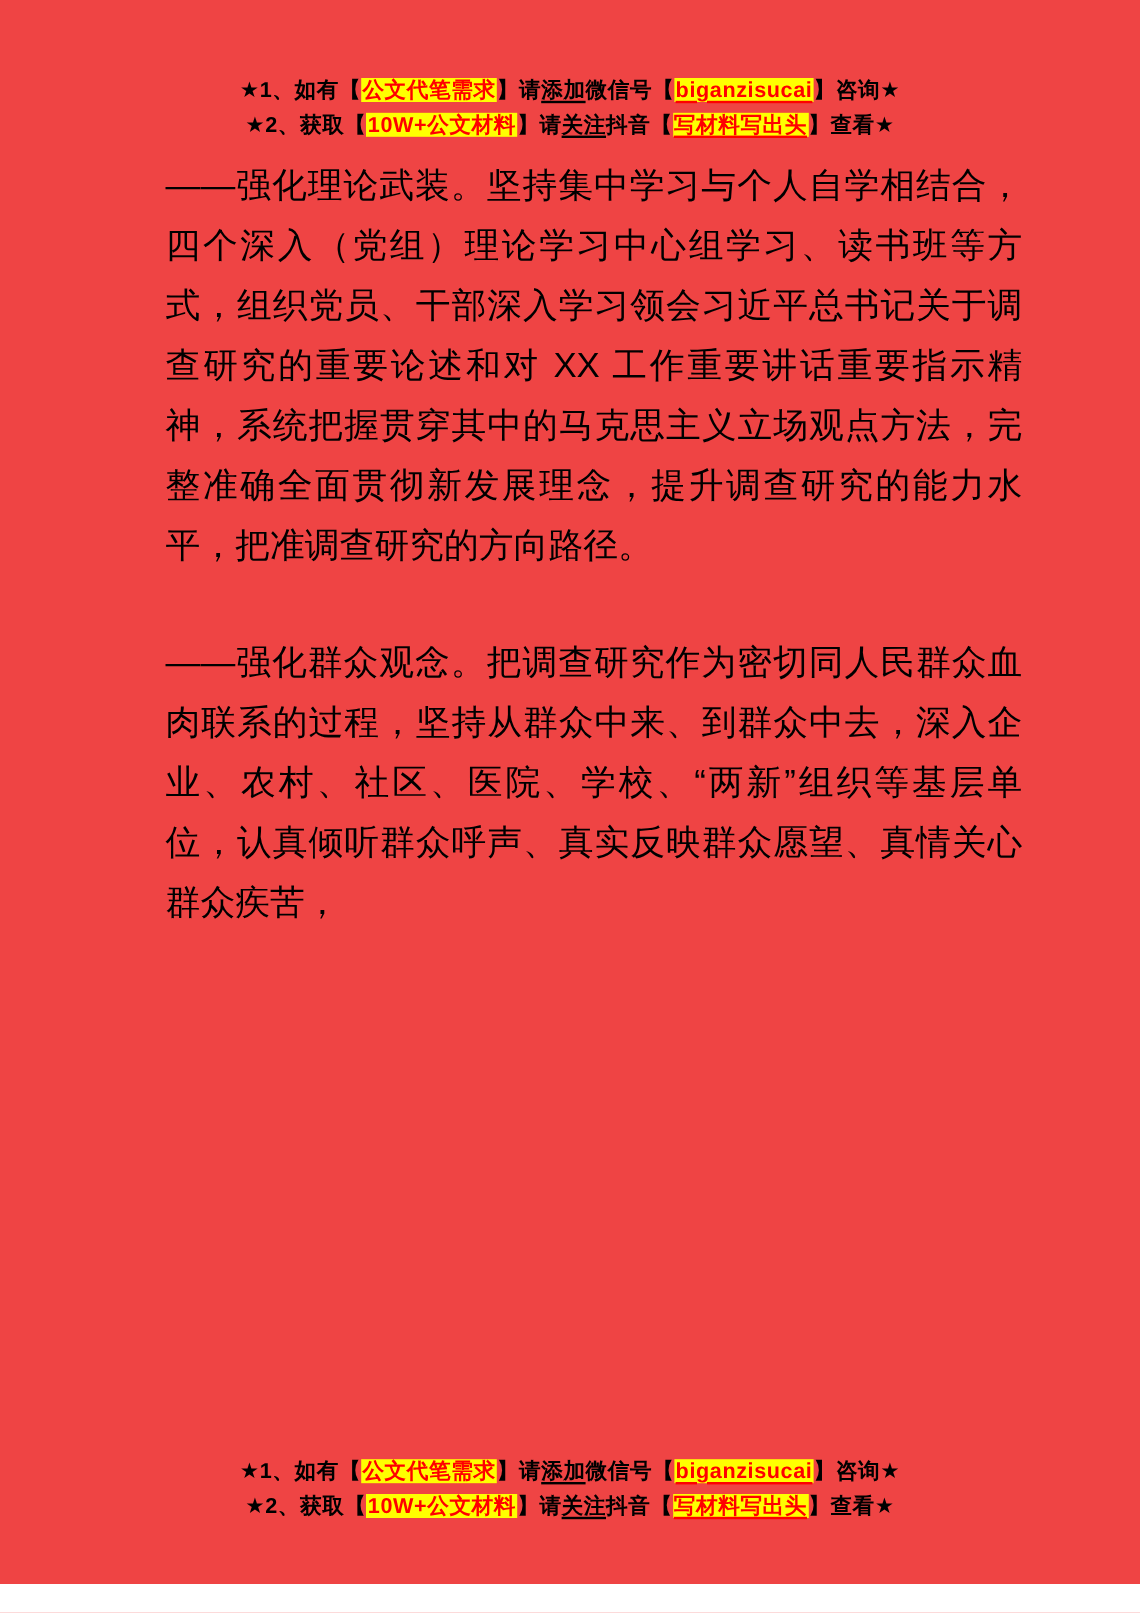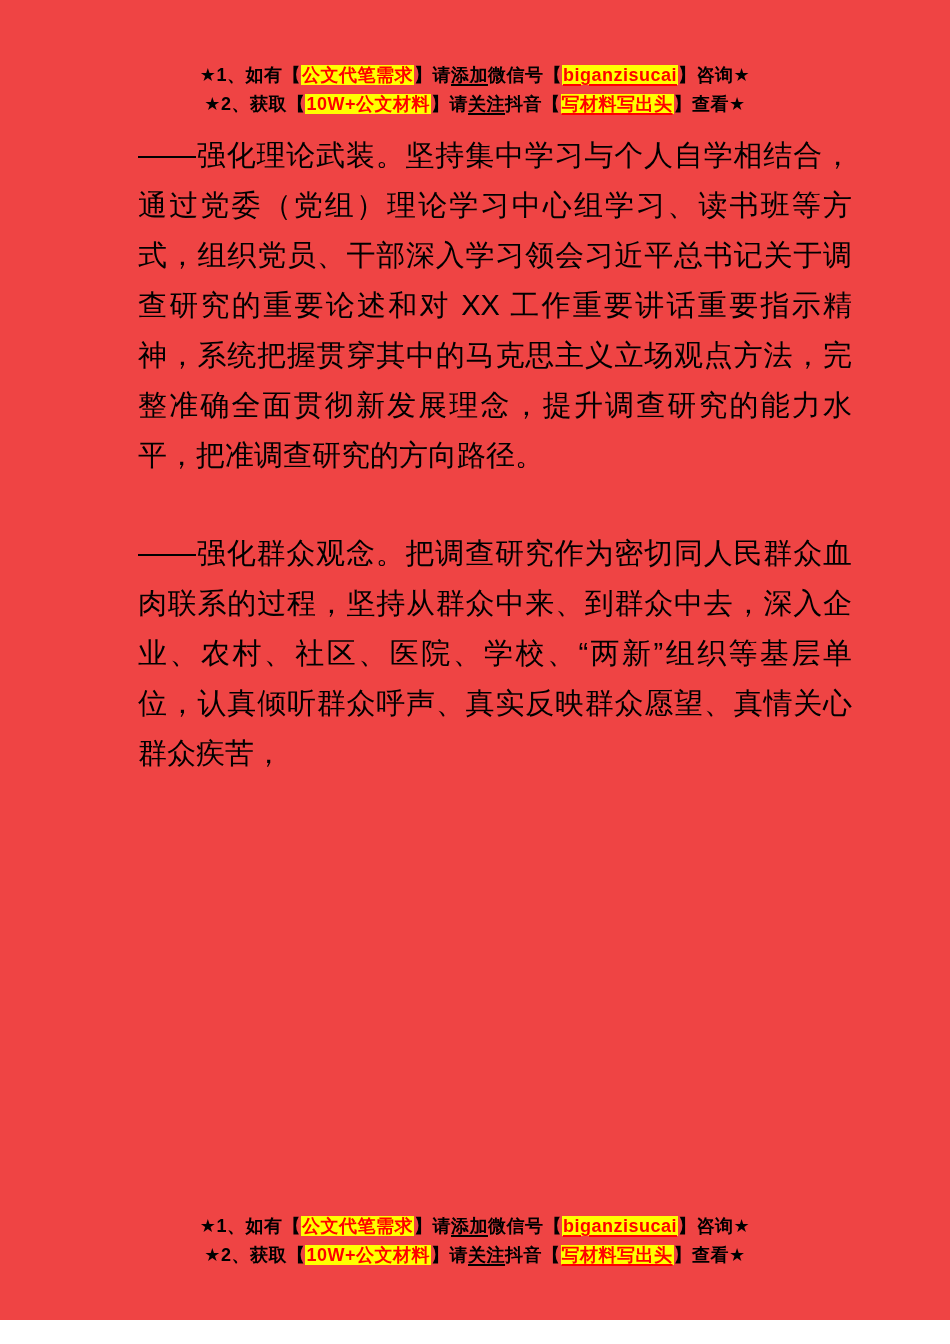--- a/index.html
+++ b/index.html
@@ -61,21 +61,21 @@
   <div class="promo promo-header">
     <div class="promo-line">
       <span>★1、如有【</span><span class="hl red">公文代笔需求</span><span>】请</span><span class="u">添加</span><span>微信号【</span><span class="hl red u">biganzisucai</span><span>】咨询★</span>
     </div>
     <div class="promo-line">
       <span>★2、获取【</span><span class="hl red">10W+公文材料</span><span>】请</span><span class="u">关注</span><span>抖音【</span><span class="hl red u">写材料写出头</span><span>】查看★</span>
     </div>
   </div>
 
   <div class="body-text">
-    <p>——强化理论武装。坚持集中学习与个人自学相结合，通过党委（党组）理论学习中心组学习、读书班等方式，组织党员、干部深入学习领会习近平总书记关于调查研究的重要论述和对 XX 工作重要讲话重要指示精神，系统把握贯穿其中的马克思主义立场观点方法，完整准确全面贯彻新发展理念，提升调查研究的能力水平，把准调查研究的方向路径。</p>
+    <p>——强化理论武装。坚持集中学习与个人自学相结合，四个深入（党组）理论学习中心组学习、读书班等方式，组织党员、干部深入学习领会习近平总书记关于调查研究的重要论述和对 XX 工作重要讲话重要指示精神，系统把握贯穿其中的马克思主义立场观点方法，完整准确全面贯彻新发展理念，提升调查研究的能力水平，把准调查研究的方向路径。</p>
     <p>——强化群众观念。把调查研究作为密切同人民群众血肉联系的过程，坚持从群众中来、到群众中去，深入企业、农村、社区、医院、学校、“两新”组织等基层单位，认真倾听群众呼声、真实反映群众愿望、真情关心群众疾苦，</p>
   </div>
 
   <div class="promo promo-footer">
     <div class="promo-line">
       <span>★1、如有【</span><span class="hl red">公文代笔需求</span><span>】请</span><span class="u">添加</span><span>微信号【</span><span class="hl red u">biganzisucai</span><span>】咨询★</span>
     </div>
     <div class="promo-line">
       <span>★2、获取【</span><span class="hl red">10W+公文材料</span><span>】请</span><span class="u">关注</span><span>抖音【</span><span class="hl red u">写材料写出头</span><span>】查看★</span>
     </div>

